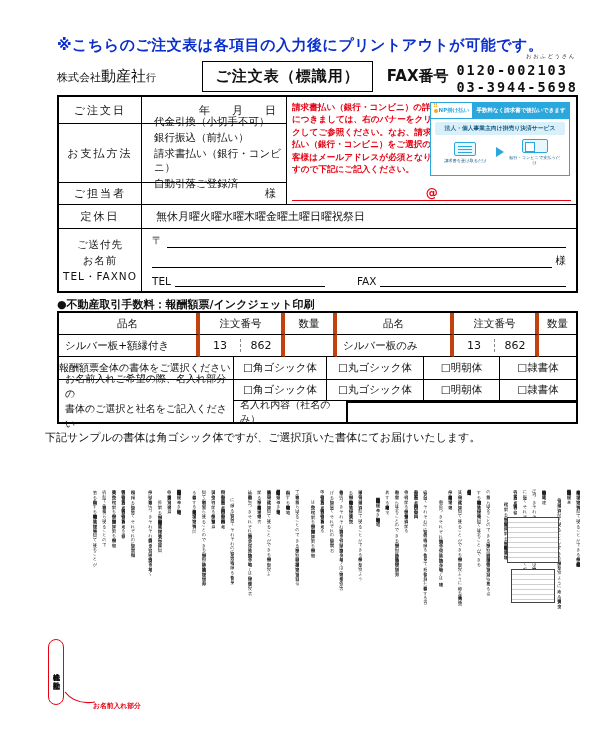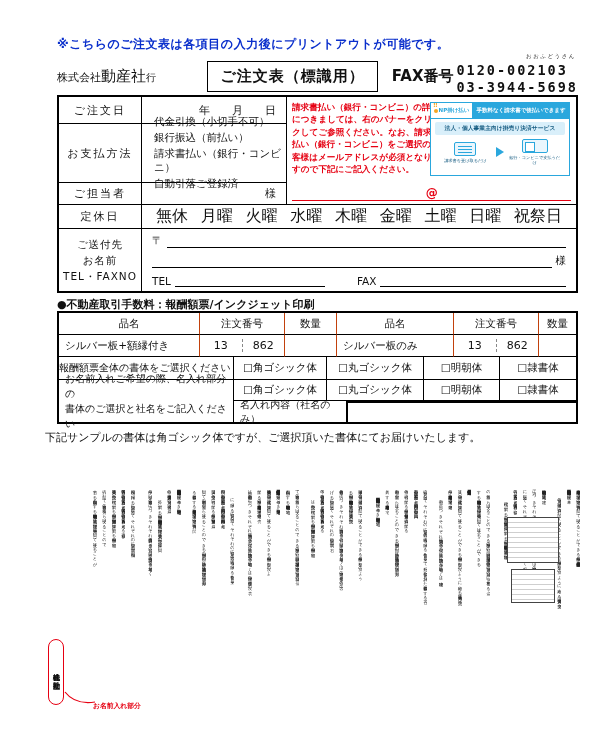--- a/index.html
+++ b/index.html
@@ -1,48 +1,48 @@
 <!DOCTYPE html>
 <html><head>
 <meta charset="utf-8">
 <style>
   * { margin:0; padding:0; box-sizing:border-box; }
   html,body { background:#fff; }
   body { font-family:"DejaVu Sans","Liberation Sans",sans-serif; color:#111; }
   .page { position:relative; width:600px; height:752px; background:#fff; overflow:hidden; }
 
   
-  .top-note { position:absolute; left:57px; top:36px; font-size:12px; font-weight:bold; color:#0a2fcc; letter-spacing:.5px; }
+  .top-note { position:absolute; left:57px; top:36px; font-size:15px; font-weight:bold; color:#0a2fcc; letter-spacing:.5px; }
   .header-row { position:absolute; left:57px; top:58px; width:521px; height:36px; display:flex; align-items:center; }
   .addressee { display:flex; align-items:baseline; width:185px; }
   .co-prefix { font-size:11px; }
   .co-name { font-size:15px; }
   .co-suffix { font-size:10px; }
   .title-box { border:1.5px solid #000; padding:5px 12px; font-size:15px; font-weight:bold; letter-spacing:1px; white-space:nowrap; }
-  .fax-block { display:flex; align-items:center; margin-left:14px; gap:3px; }
+  .fax-block { display:flex; align-items:center; margin-left:14px; gap:8px; }
   .fax-label { font-size:15px; font-weight:bold; white-space:nowrap; }
   .fax-numbers { position:relative; padding-top:6px; }
   .fax-furigana { position:absolute; top:-3px; right:2px; font-size:5.5px; letter-spacing:1.5px; color:#222; }
   .fax-num { font-family:"DejaVu Sans Mono","Liberation Mono",monospace; font-size:13.5px; font-weight:bold; letter-spacing:2px; line-height:1.25; white-space:nowrap; }
 
   
   .order-table { position:absolute; left:57px; top:95px; width:521px; height:198px; border:2px solid #000; display:grid; grid-template-columns:83px 145px 289px; grid-template-rows:27px 59px 22px 24px 64px; }
   .cell { border-right:1px solid #000; border-bottom:1px solid #000; font-size:11px; position:relative; }
   .cell.last-col { border-right:none; }
   .cell.last-row { border-bottom:none; }
   .lbl { display:flex; align-items:center; justify-content:center; font-size:11px; letter-spacing:2px; text-align:left; }
   .lbl-multi { flex-direction:column; justify-content:center; gap:2px; letter-spacing:1px; font-size:10.5px; }
   .date-cell { display:flex; align-items:center; justify-content:flex-end; gap:22px; padding-right:10px; font-size:11px; }
   .pay-cell { display:flex; flex-direction:column; justify-content:center; gap:2px; padding-left:12px; font-size:10.5px; }
   .contact-cell { display:flex; align-items:center; justify-content:flex-end; padding-right:10px; font-size:11px; }
   .red-cell { grid-column:3; grid-row:1 / span 3; padding:4px 5px; }
   .red-note { width:152px; font-size:8.6px; line-height:1.45; color:#e60012; font-weight:bold; }
   .email-line { position:absolute; left:5px; right:5px; bottom:3px; border-bottom:1.5px solid #e60012; height:0; }
   .email-at { position:absolute; bottom:4px; left:48%; color:#e60012; font-size:12px; font-weight:bold; }
-  .closed-cell { grid-column:2 / span 2; display:flex; align-items:center; justify-content:space-between; padding:0 14px; font-size:16px; }
+  .closed-cell { grid-column:2 / span 2; display:flex; align-items:center; padding:0 14px; font-size:11px; }
   .addr-cell { grid-column:2 / span 2; display:flex; flex-direction:column; justify-content:center; gap:4px; padding:4px 10px 6px 10px; font-size:10.5px; }
   .addr-line { display:flex; align-items:flex-end; gap:4px; height:17px; }
   .uline { flex:1; border-bottom:1px solid #000; height:100%; }
   .uline-short { flex:0 0 150px; }
 
   
   .banner { position:absolute; right:6px; top:5px; width:140px; height:74px; border:1px solid #2aa7dd; background:#fff; overflow:hidden; }
   .banner-top { display:flex; height:16px; border-bottom:1px solid #2aa7dd; }
   .banner-logo { width:42px; font-size:5.5px; color:#2aa7dd; font-weight:bold; display:flex; align-items:center; justify-content:center; border-right:1px solid #2aa7dd; }
   .banner-logo::before { content:""; width:4px; height:4px; border-radius:50%; background:#f5a623; margin-right:1px; }
@@ -57,21 +57,21 @@
   .bi-caption { font-size:4.2px; color:#135a80; margin-top:2px; text-align:center; line-height:1.2; }
   .bi-arrow { width:0; height:0; border-top:5px solid transparent; border-bottom:5px solid transparent; border-left:8px solid #2aa7dd; }
   .bi-warn { position:absolute; font-size:6px; color:#f5a623; font-weight:bold; }
 
   
   .section-label { position:absolute; left:57px; top:297px; font-size:11px; font-weight:bold; }
 
   
   .product-table { position:absolute; left:57px; top:311px; width:521px; border:2px solid #000; }
   .pt-row { display:flex; }
-  .pt-cell { border-right:1px solid #c2410c; border-bottom:1px solid #000; font-size:10.5px; display:flex; align-items:center; justify-content:center; height:22px; }
+  .pt-cell { border-right:4px solid #c2410c; border-bottom:1px solid #000; font-size:10.5px; display:flex; align-items:center; justify-content:center; height:22px; }
   .pt-cell:last-child { border-right:none; }
   .w-name1{width:141px;} .w-no{width:85px;} .w-qty1{width:52px;} .w-name2{width:117px;} .w-qty2{width:37px; }
   .pt-namecell { justify-content:flex-start; padding-left:6px; }
   .orderno { display:flex; width:100%; height:100%; align-items:center; }
   .orderno span { flex:1; text-align:center; font-size:11px; }
   .orderno span:last-child { border-left:1px dashed #888; }
   .opt-row { display:flex; }
   .opt-label { width:175px; border-right:1px solid #000; border-bottom:1px solid #000; font-size:10px; display:flex; align-items:center; height:23px; }
   .opt-cell { border-right:1px solid #000; border-bottom:1px solid #000; font-size:10.5px; display:flex; align-items:center; justify-content:center; height:23px; }
   .oc1{width:93px;} .oc2{width:97px;} .oc3{width:76px;} .oc4{width:76px; border-right:none; }

